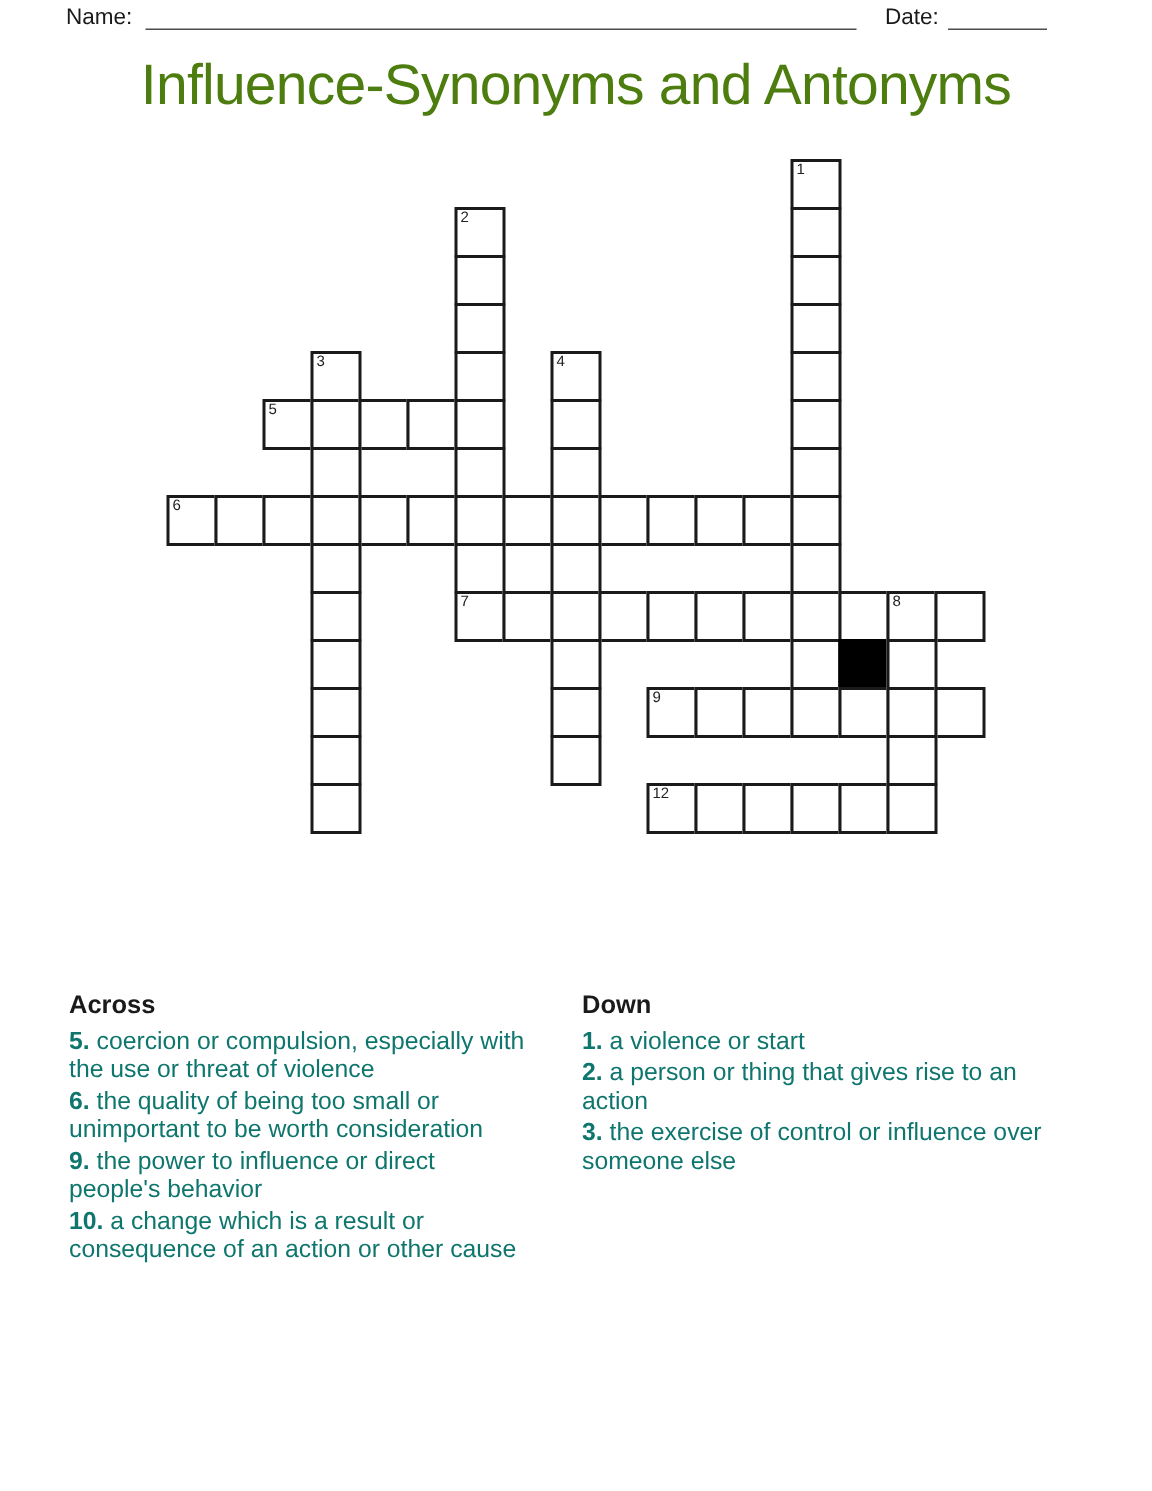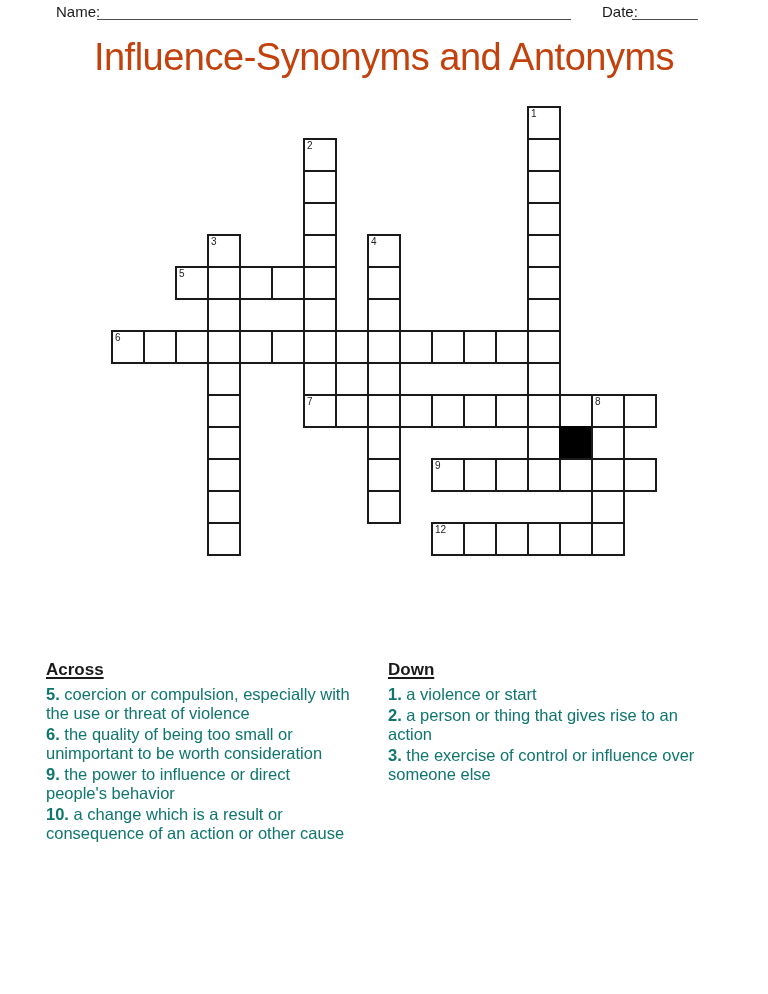--- a/index.html
+++ b/index.html
@@ -1,49 +1,49 @@
 <!DOCTYPE html>
 <html><head>
 <meta charset="utf-8">
 <style>
   html,body { margin:0; padding:0; background:#ffffff; }
   .page {
     position:relative; width:768px; height:994px; background:#ffffff;
     font-family:"Liberation Sans", sans-serif; color:#1a1a1a; overflow:hidden;
   }
   
-  .hdr-label { position:absolute; top:3px; font-size:15px; color:#1a1a1a;margin-left:12px; }
+  .hdr-label { position:absolute; top:3px; font-size:15px; color:#1a1a1a; }
   .name-label { left:44px; }
   .date-label { left:590px;text-align:center; }
   .writein-line { position:absolute; top:4px; height:15px; border-bottom:1.6px solid #4d4d4d; }
   .name-line { left:97px; width:474px; }
   .date-line { left:632px; width:66px; }
   
   .title {
     position:absolute; left:0; top:36px; width:768px; text-align:center;
-    font-size:38px; font-weight:400; letter-spacing:-0.5px; color:#c2410c; margin:0;
+    font-size:38px; font-weight:400; letter-spacing:-0.5px; color:#4d7c0f; margin:0;
   }
   
   .board { position:absolute; left:111px; top:106px; width:546px; height:450px; }
   .cell {
     position:absolute; width:34px; height:34px; box-sizing:border-box;
     border:2px solid #1a1a1a; background:#ffffff;
   }
   .cell.black { background:#000000; border-color:#000000; }
   .num {
     position:absolute; left:2px; top:0px; font-size:10px; line-height:11px;
     color:#222; font-weight:400;
   }
   
   .clue-col { position:absolute; top:660px; }
   .clue-col.across { left:46px;  width:305px; }
   .clue-col.down   { left:388px; width:322px; }
   .clue-heading {
     font-size:17px; font-weight:700; margin:0 0 5px 0;
-    text-decoration:underline; text-decoration-thickness:1.5px; text-underline-offset:2px;
+    text-decoration-thickness:1.5px; text-underline-offset:2px;
   }
   .clue { margin:0 0 2px 0; font-size:16.5px; line-height:19px; color:#0f766e; }
   .clue b { font-weight:700; }
 </style>
 </head>
 <body>
 
 <div class="page">
 
   <span class="hdr-label name-label">Name:</span>

